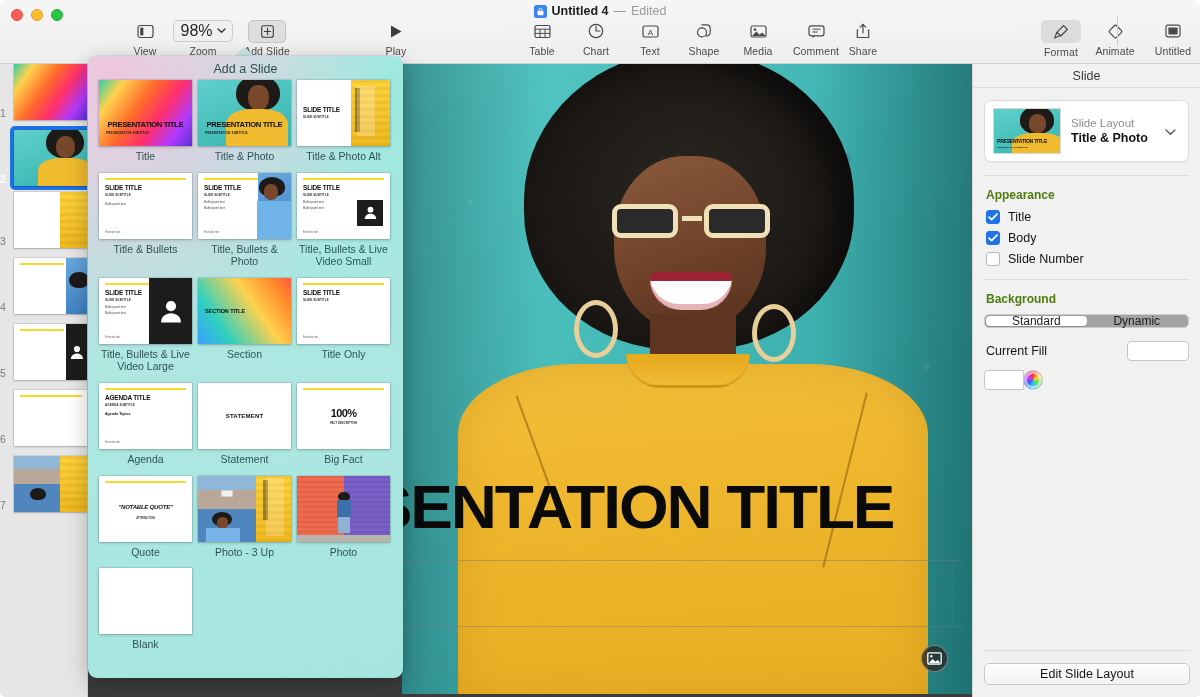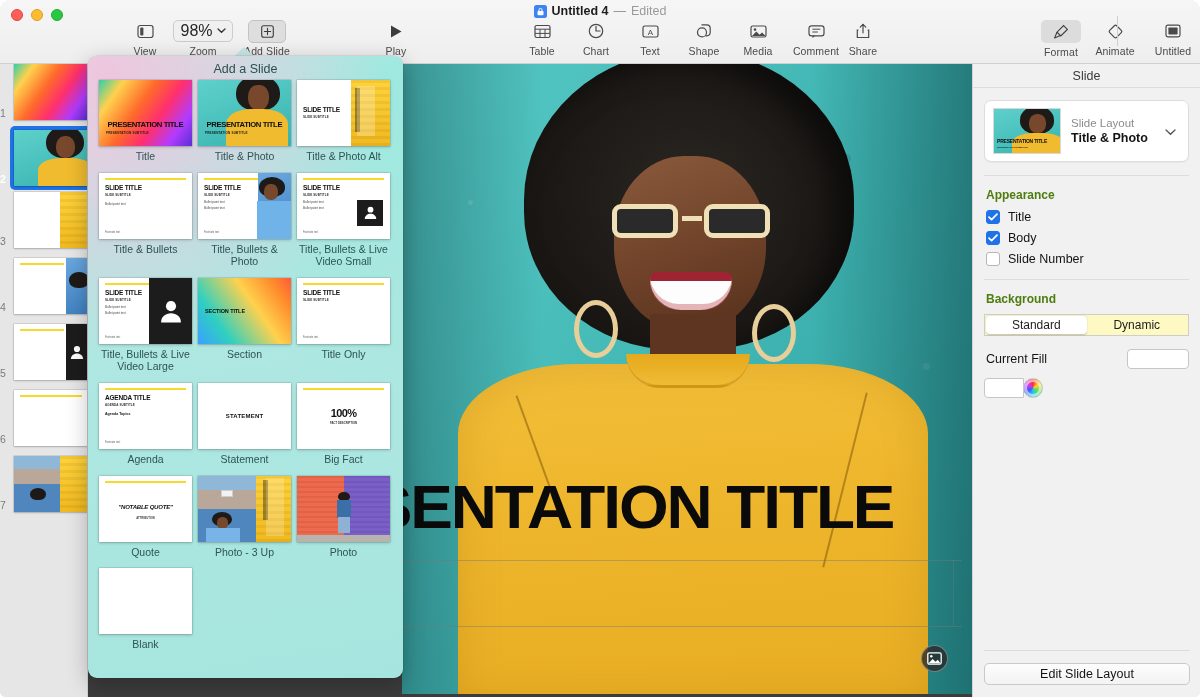--- a/index.html
+++ b/index.html
@@ -292,22 +292,22 @@
     margin: 0 0 7px 13px; font-size: 12.5px; color: #141414;
   }
   .cbox {
     width: 14px; height: 14px; border-radius: 3px;
     border: 1px solid #b6b6b6; background: #fff; flex: none;
     display: flex; align-items: center; justify-content: center;
   }
   .cbox.on { background: #1f73e8; border-color: #1f73e8; }
   
   #seg-control {
-    margin: 0 11px; height: 22px; border-radius: 0;
-    background: #fef9c3; border: 1px solid #cdcdcd;
+    margin: 0 11px; height: 14px; border-radius: 5px;
+    background: #a3a3a3; border: 1px solid #cdcdcd;
     display: flex; padding: 1px;
   }
   .seg {
     flex: 1; display: flex; align-items: center; justify-content: center;
     font-size: 12px; color: #1d1d1d; border-radius: 4px;
   }
   .seg.on { background: #fff; box-shadow: 0 0.5px 1.5px rgba(0,0,0,.22); }
   .row-label-field {
     display: flex; align-items: center; justify-content: space-between;
     margin: 13px 11px 0 13px;

